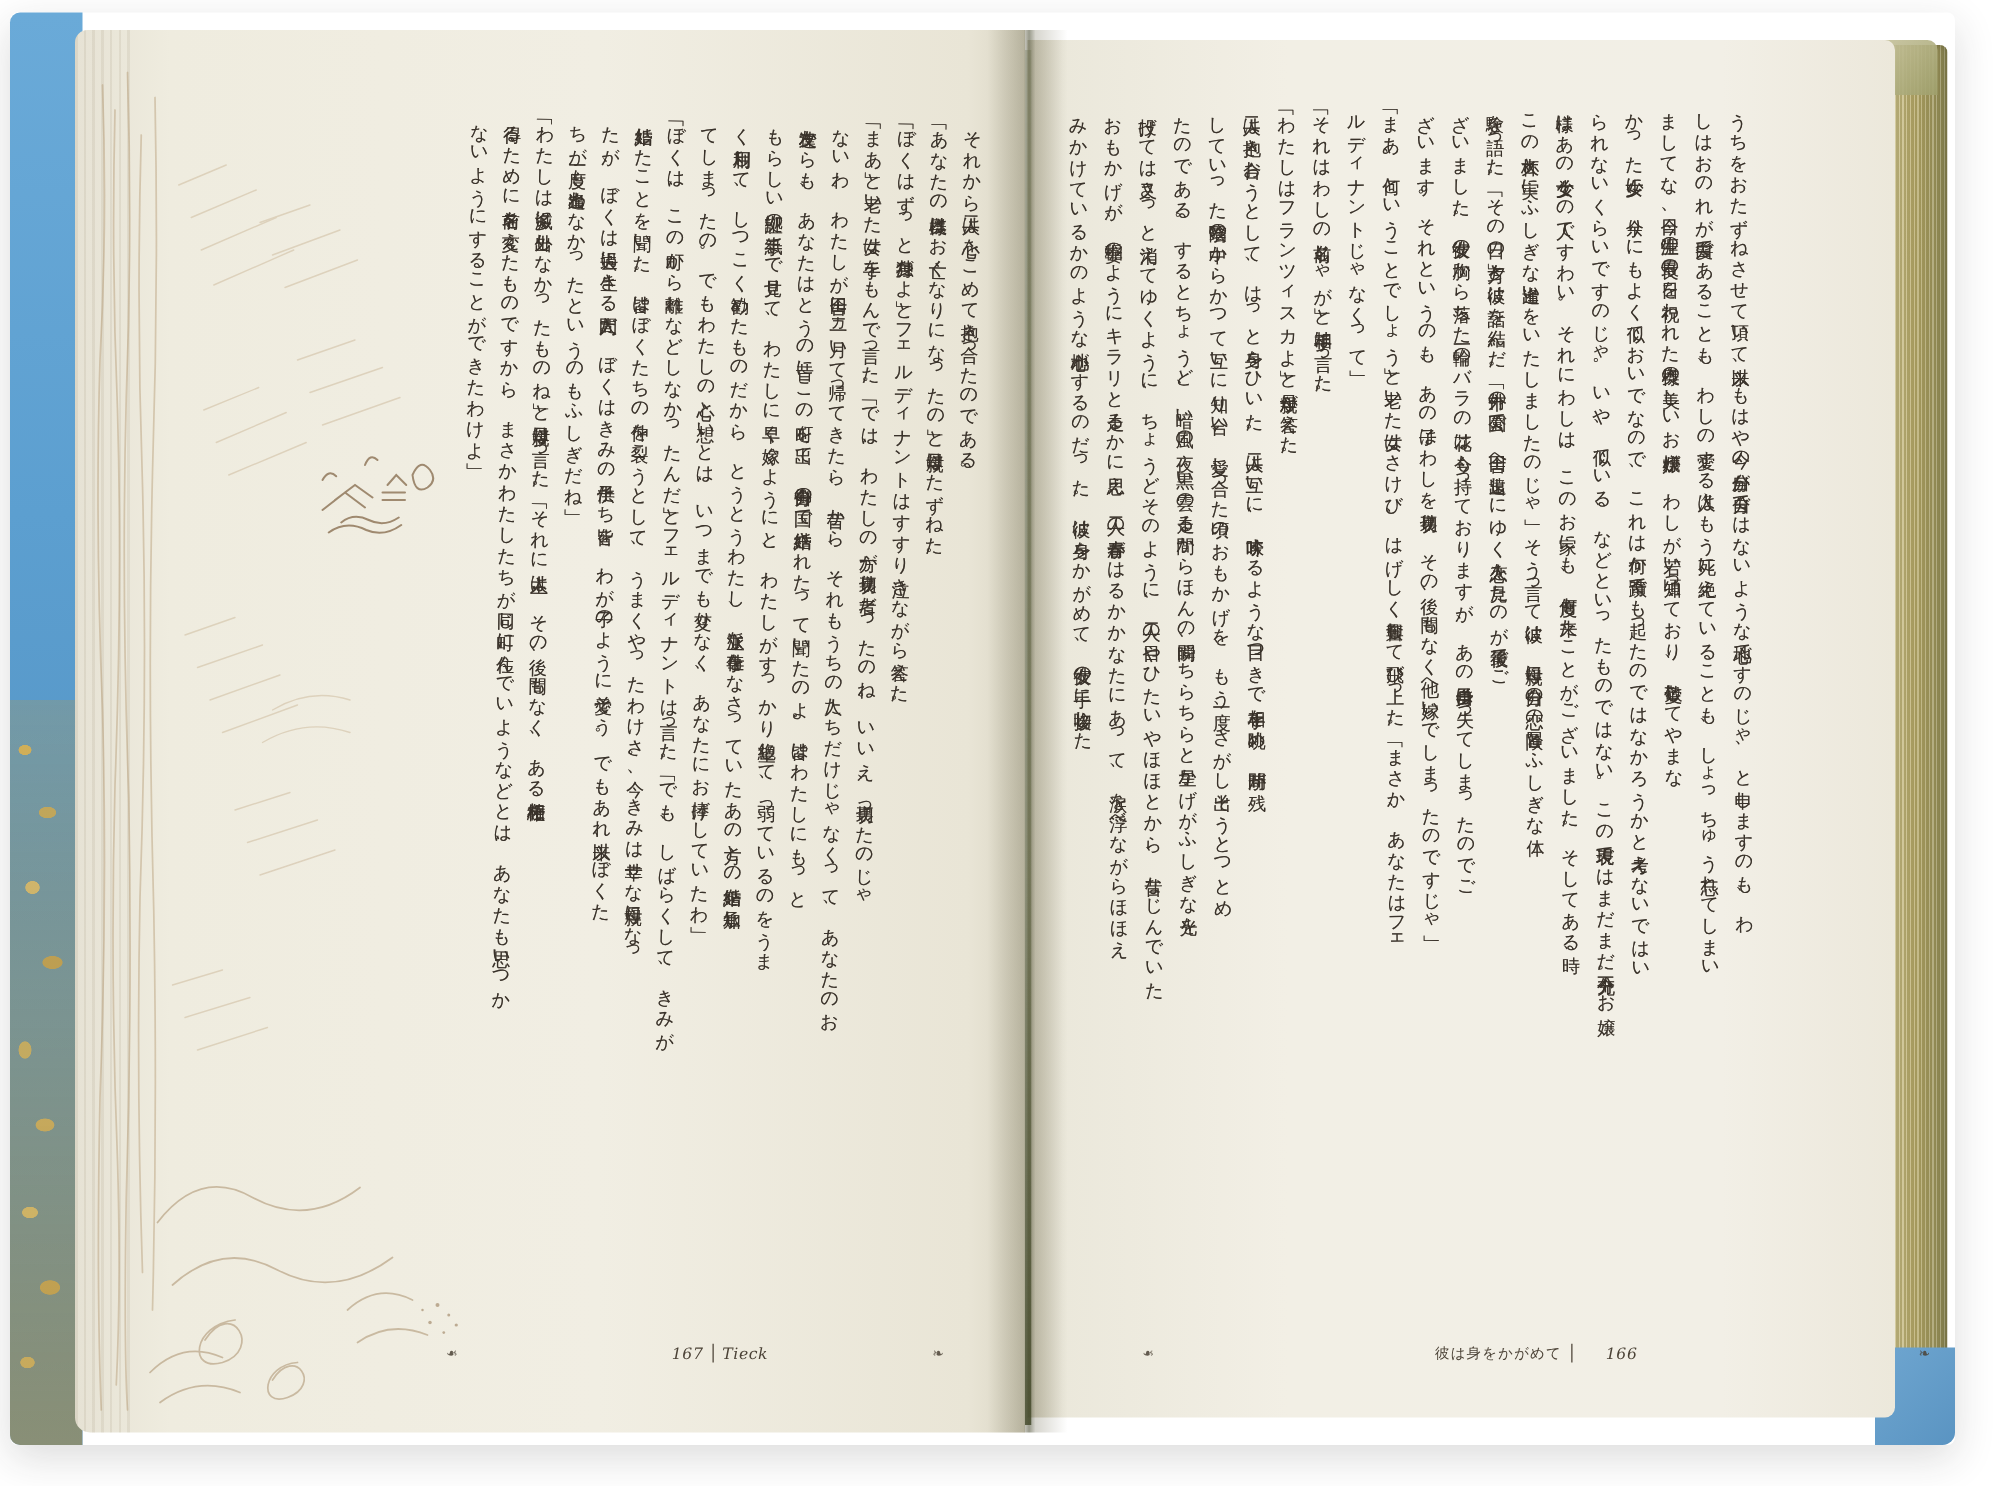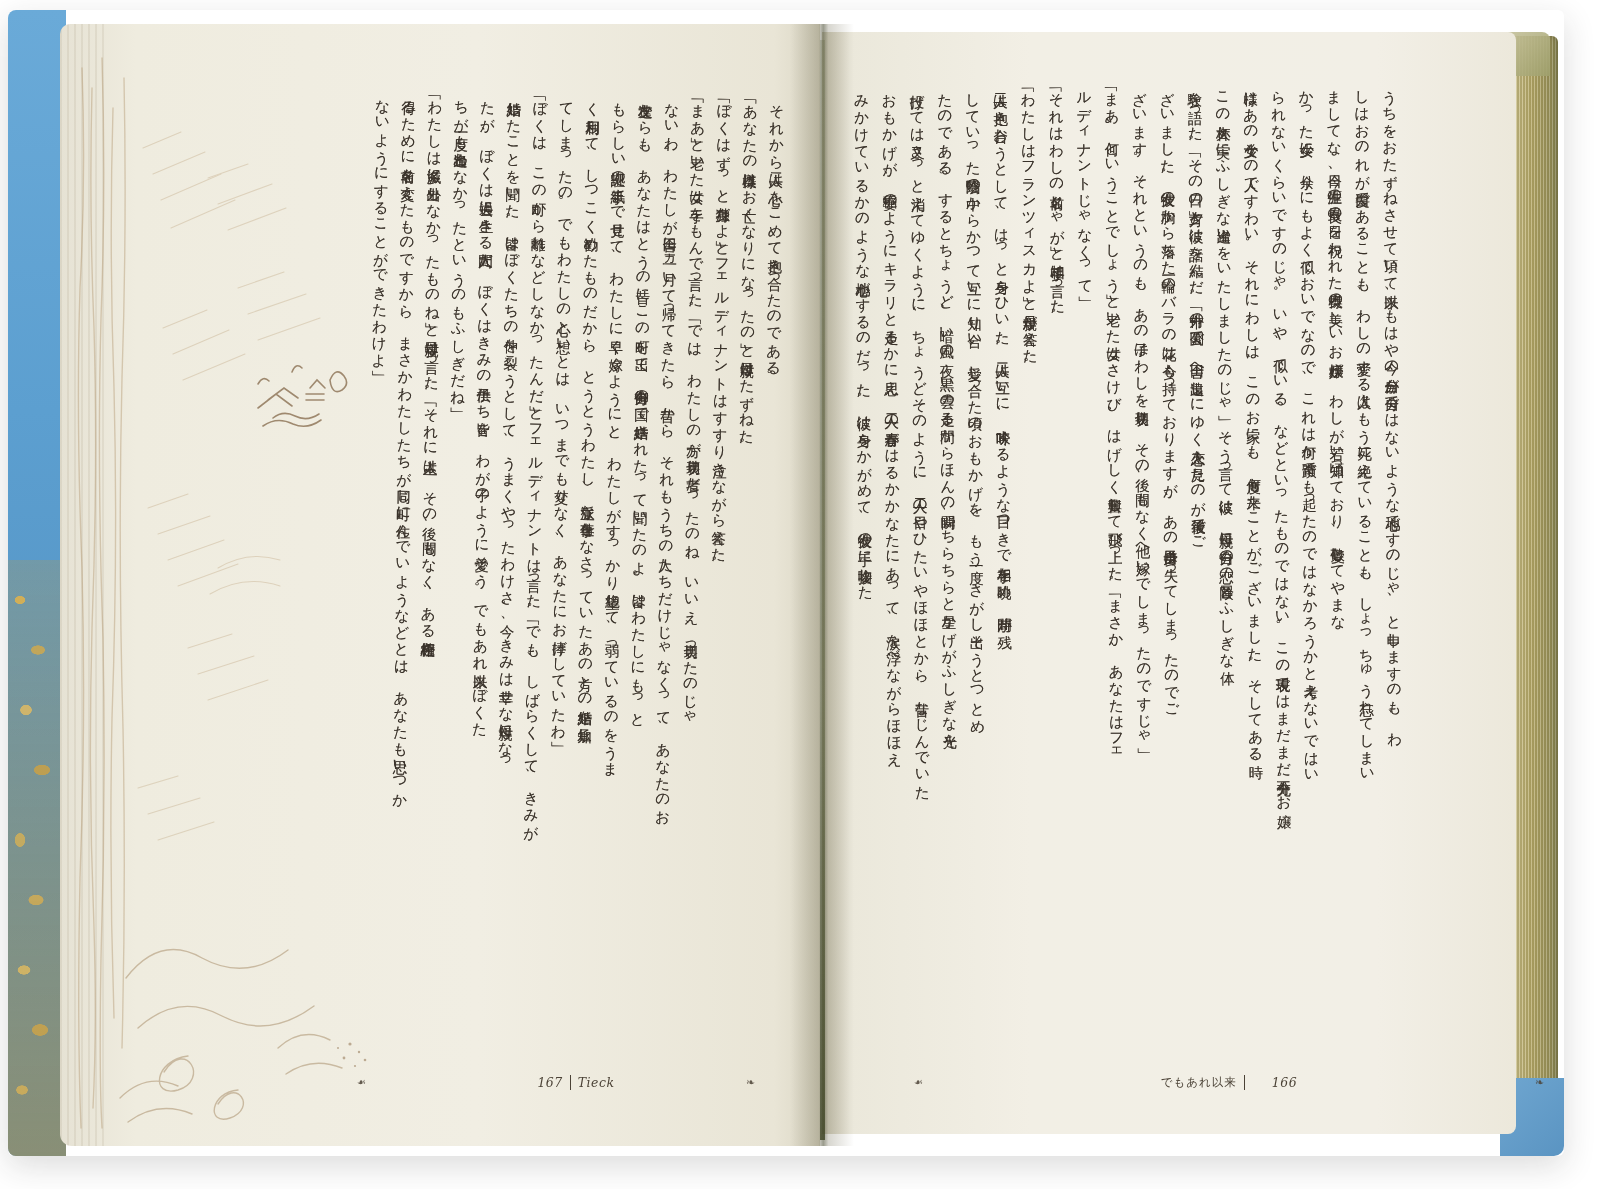--- a/index.html
+++ b/index.html
@@ -235,21 +235,21 @@
         <div class="vcol">していった陰翳の中からかつて互いに知り合い、愛し合った頃のおもかげを、もう一度、さがし出そうとつとめ</div>
         <div class="vcol">たのである。するとちょうど、暗い風の夜、黒い雲の走る間からほんの瞬間、ちらちらと星かげがふしぎな光を</div>
         <div class="vcol">投げては又さっと消えてゆくように、ちょうどそのように、二人の目やひたいやほほとから、昔なじんでいた</div>
         <div class="vcol">おもかげが、稲妻のようにキラリと走るかに思え、二人の青春がはるかかなたにあって、涙を浮べながらほほえ</div>
         <div class="vcol">みかけているかのような心地がするのだった。彼は身をかがめて、彼女の手に接吻した</div>
       </div>
 
     <div class="footer footer-right">
       <span class="orn flip">❧</span>
       <span class="center">
-        <span class="running-title">でもあれ以来</span>
+        <span class="running-title">彼は身をかがめて</span>
         <span class="bar"></span>
         <span class="num">166</span>
       </span>
       <span class="orn">❧</span>
     </div>
   </div>
 
   <div class="gutter"></div>
   <div class="gutter-line"></div>
 </div>

